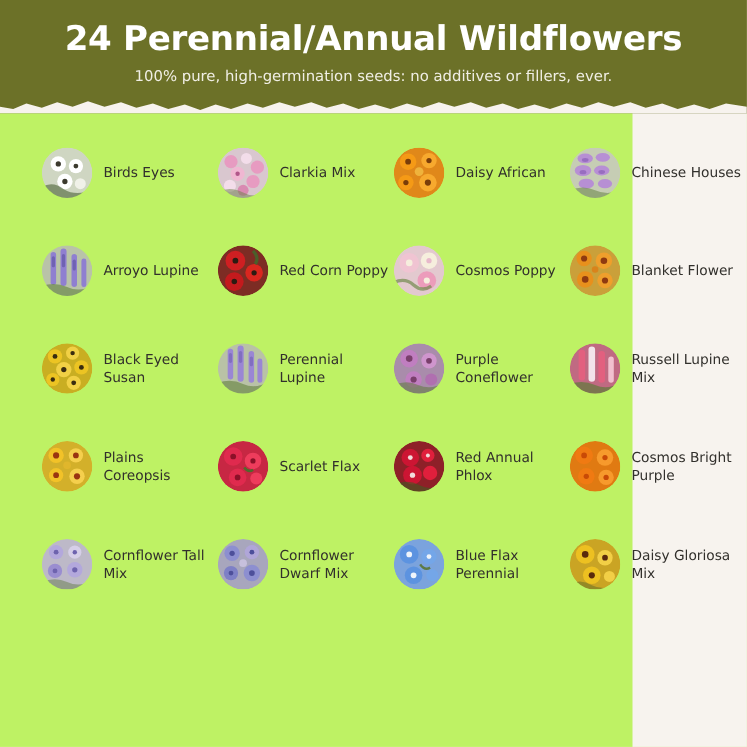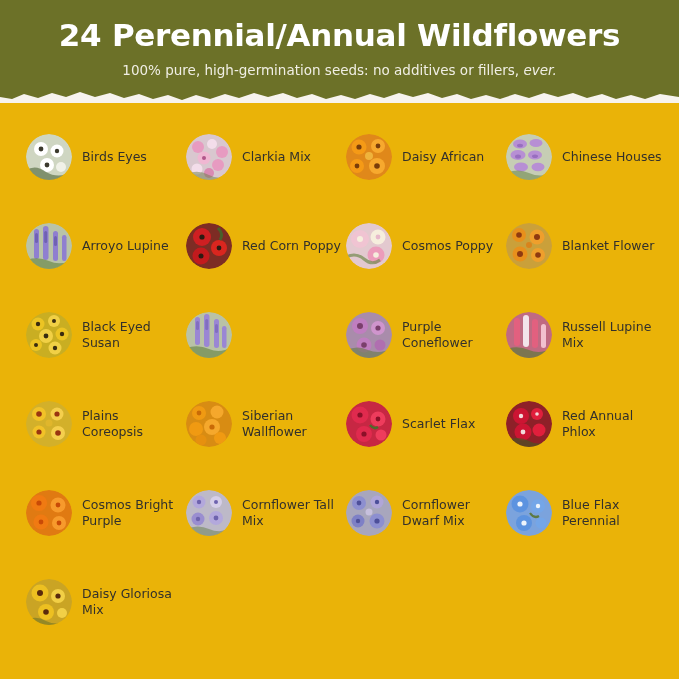--- a/index.html
+++ b/index.html
@@ -7,23 +7,23 @@
     width: 679px;
     height: 679px;
     overflow: hidden;
   }
   body {
     font-family: "DejaVu Sans", sans-serif;
     background: #f7f3ee;
   }
   .page {
     position: relative;
-    width: 679px;
+    width: 575px;
     height: 679px;
-    background: #eab308;
+    background: #bef264;
   }
 
   
   .header {
     position: relative;
     width: 679px;
     height: 103px;
     background: #6c7128;
     padding-top: 16px;
     text-align: center;
@@ -37,37 +37,36 @@
     line-height: 38px;
     font-family: "DejaVu Sans", sans-serif;
   }
   .header-sub {
     color: #f0eee4;
     font-size: 13.5px;
     line-height: 18px;
     margin-top: 7px;
   }
   .header-sub .em {
-    font-style: italic;
   }
   
   .torn {
     position: absolute;
     left: 0;
     bottom: -1px;
     width: 679px;
     height: 16px;
     display: block;
   }
 
   
   .grid {
     position: absolute;
     top: 112px;
-    left: 26px;
+    left: 38px;
     width: 640px;
     display: grid;
     grid-template-columns: repeat(4, 160px);
     grid-auto-rows: 89px;
   }
   .cell {
     display: flex;
     align-items: center;
     gap: 10px;
     padding-right: 4px;
@@ -290,20 +289,21 @@
               <rect x="36" y="14" width="4.5" height="22" rx="2.2"></rect>
             </g>
             <g fill="#6d5cb0" opacity="0.55">
               <rect x="10" y="9" width="3" height="9" rx="1.5"></rect>
               <rect x="19.2" y="7" width="3" height="11" rx="1.5"></rect>
               <rect x="29" y="12" width="3" height="9" rx="1.5"></rect>
             </g>
             <path d="M0 36 q12 -4 23 1 q11 5 23 -2 L46 46 L0 46 Z" fill="#6f8a4b" opacity="0.7"></path>
           </svg>
       </span>
+      <span class="cell-label">Perennial Lupine</span>
     </div>
 
     <div class="cell">
       <span class="swatch">
         <svg width="46" height="46" viewBox="0 0 46 46">
             <circle cx="23" cy="23" r="23" fill="#a98cab"></circle>
             <circle cx="14" cy="14" r="8" fill="#c07ec0"></circle>
             <circle cx="14" cy="14" r="3" fill="#7a3f6c"></circle>
             <circle cx="32" cy="16" r="7" fill="#cf95cd"></circle>
             <circle cx="32" cy="16" r="2.6" fill="#7a3f6c"></circle>
@@ -343,36 +343,20 @@
             <circle cx="13" cy="31" r="6.5" fill="#f2c228"></circle>
             <circle cx="13" cy="31" r="2.6" fill="#9a3510"></circle>
             <circle cx="32" cy="32" r="7" fill="#f5cf4d"></circle>
             <circle cx="32" cy="32" r="2.8" fill="#9a3510"></circle>
             <circle cx="23" cy="22" r="3.5" fill="#e0b62c"></circle>
           </svg>
       </span>
       <span class="cell-label">Plains Coreopsis</span>
     </div>
 
-    <div class="cell">
-      <span class="swatch">
-        <svg width="46" height="46" viewBox="0 0 46 46">
-            <circle cx="23" cy="23" r="23" fill="#d88c13"></circle>
-            <circle cx="13" cy="12" r="7" fill="#f09a12"></circle>
-            <circle cx="31" cy="11" r="6.5" fill="#f5a82c"></circle>
-            <circle cx="10" cy="28" r="7" fill="#f09a12"></circle>
-            <circle cx="26" cy="26" r="8" fill="#f5a82c"></circle>
-            <circle cx="34" cy="37" r="6" fill="#f09a12"></circle>
-            <circle cx="15" cy="39" r="5.5" fill="#e6900f"></circle>
-            <circle cx="26" cy="26" r="2.6" fill="#c96a06"></circle>
-            <circle cx="13" cy="12" r="2.4" fill="#c96a06"></circle>
-          </svg>
-      </span>
-      <span class="cell-label">Siberian Wallflower</span>
-    </div>
 
     <div class="cell">
       <span class="swatch">
         <svg width="46" height="46" viewBox="0 0 46 46">
             <circle cx="23" cy="23" r="23" fill="#c72743"></circle>
             <circle cx="14" cy="14" r="8.5" fill="#e02a4e"></circle>
             <circle cx="14" cy="14" r="2.6" fill="#8c1028"></circle>
             <circle cx="32" cy="18" r="7.5" fill="#ee3c5c"></circle>
             <circle cx="32" cy="18" r="2.4" fill="#8c1028"></circle>
             <circle cx="18" cy="33" r="8" fill="#e02a4e"></circle>

